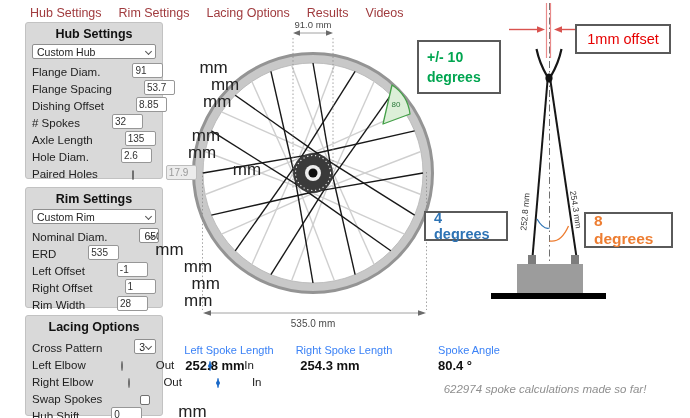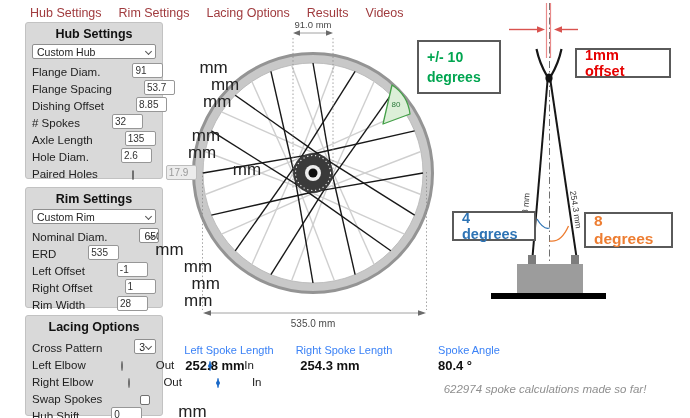--- a/index.html
+++ b/index.html
@@ -27,22 +27,22 @@
   .radio.sel::after { content:""; position:absolute; left:50%; top:50%; width:4px; height:4px; margin:-2px 0 0 -2px; background:#1868c8; border-radius:50%; }
   .rlabel { font-size:11.5px; color:#222; }
   .checkbox { display:inline-block; width:10px; height:10px; border:1px solid #707070; border-radius:2px; background:#fff; cursor:pointer; margin-left:2px; }
 
   
   svg.diagram { position:absolute; left:0; top:0; z-index:1; pointer-events:none; }
 
   
   .ann { position:absolute; background:#fff; border:2px solid #5a5a5a; z-index:2; display:flex; align-items:center; padding:2px 8px; white-space:pre-line; }
   .ann.green  { left:417px; top:40px;  width:84px; height:54px; color:#00a550; font-size:14px; font-weight:600; line-height:1.45; }
-  .ann.red    { left:575px; top:48px;  width:96px; height:30px; color:#e60000; font-size:14.5px; font-weight:bold; justify-content:center; }
-  .ann.blue   { left:452px; top:211px; width:84px; height:30px; color:#2e74b5; font-size:14.5px; font-weight:600; justify-content:flex-start; }
+  .ann.red    { left:575px; top:24px;  width:96px; height:30px; color:#e60000; font-size:14.5px; font-weight:normal; justify-content:center; }
+  .ann.blue   { left:424px; top:211px; width:84px; height:30px; color:#2e74b5; font-size:14.5px; font-weight:600; justify-content:flex-start; }
   .ann.orange { left:584px; top:212px; width:89px; height:36px; color:#ed7d31; font-size:15.5px; font-weight:600; justify-content:center; }
 
   
   .result { position:absolute; top:344px; transform:translateX(-50%); text-align:center; z-index:2; }
   .result .rl { font-size:11px; color:#3b82f6;margin-left:28px; }
   .result .rv { font-size:13px; font-weight:bold; color:#111; margin-top:2px; }
   .counter { position:absolute; top:383px; left:545px; transform:translateX(-50%); font-size:11.5px; font-style:italic; color:#8f8f8f; white-space:nowrap; z-index:2; }
 </style>
 </head>
 <body>

